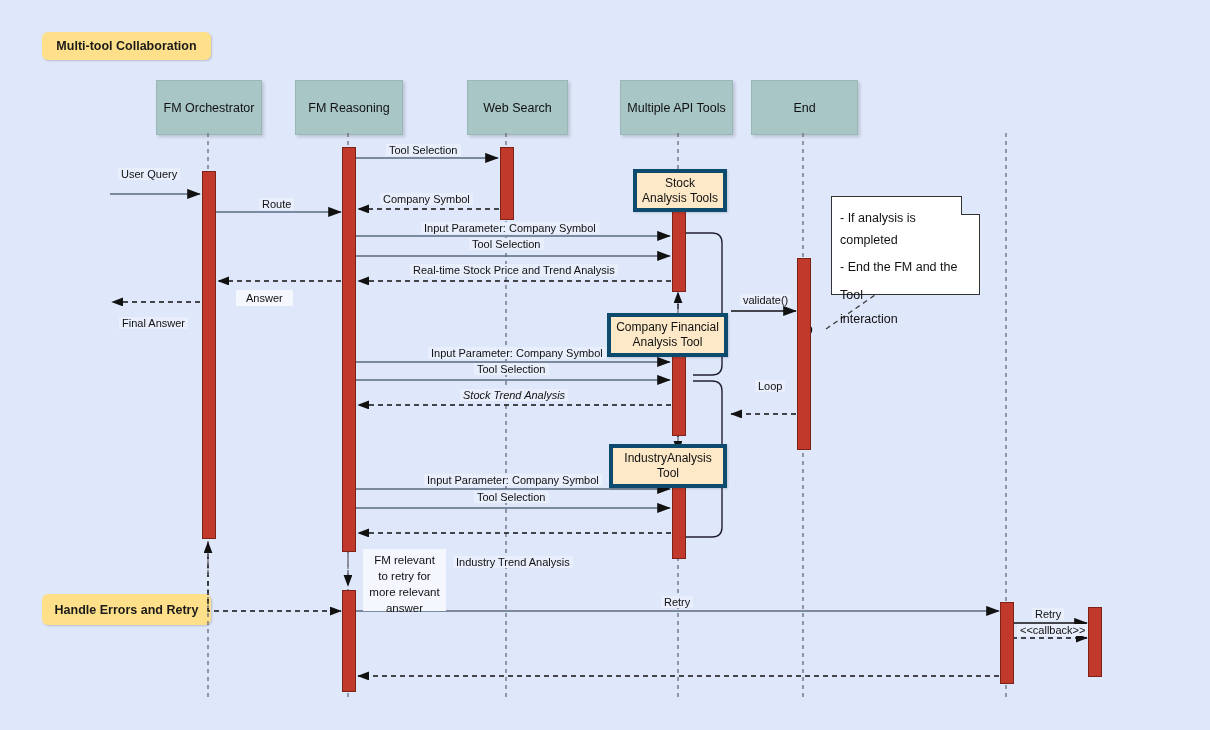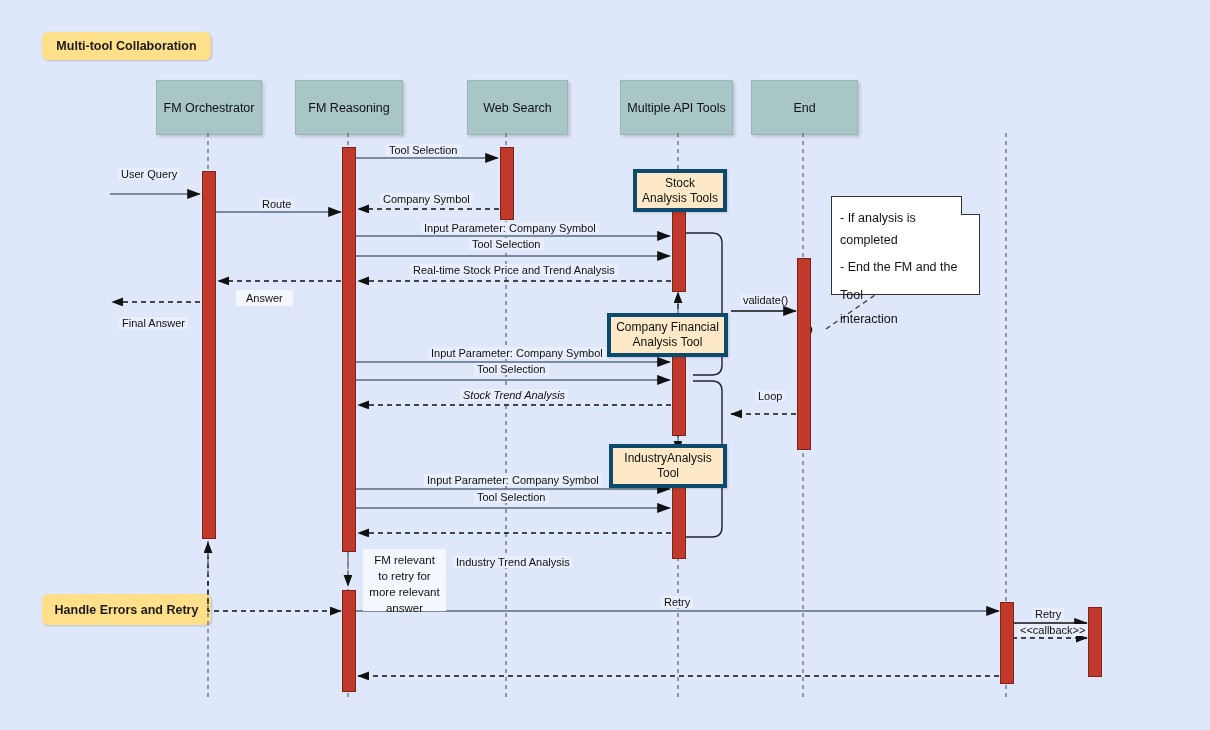--- a/index.html
+++ b/index.html
@@ -271,21 +271,21 @@
   <div class="msg-label boxed" style="left:236px; top:290px;"><span>Answer</span></div>
 
   <div class="msg-label" style="left:740px; top:294px;"><span>validate()</span></div>
 
   <div class="msg-label" style="left:428px; top:347px;"><span>Input Parameter: Company Symbol</span></div>
 
   <div class="msg-label" style="left:474px; top:363px;"><span>Tool Selection</span></div>
 
   <div class="msg-label" style="left:460px; top:389px;font-style:italic;"><span>Stock Trend Analysis</span></div>
 
-  <div class="msg-label" style="left:755px; top:390px;"><span>Loop</span></div>
+  <div class="msg-label" style="left:755px; top:380px;"><span>Loop</span></div>
 
   <div class="msg-label" style="left:424px; top:474px;"><span>Input Parameter: Company Symbol</span></div>
 
   <div class="msg-label" style="left:474px; top:491px;"><span>Tool Selection</span></div>
 
   <div class="msg-label" style="left:453px; top:516px;margin-top:40px;"><span>Industry Trend Analysis</span></div>
 
   <div class="msg-label" style="left:661px; top:596px;"><span>Retry</span></div>
 
   <div class="msg-label" style="left:1032px; top:608px;"><span>Retry</span></div>

